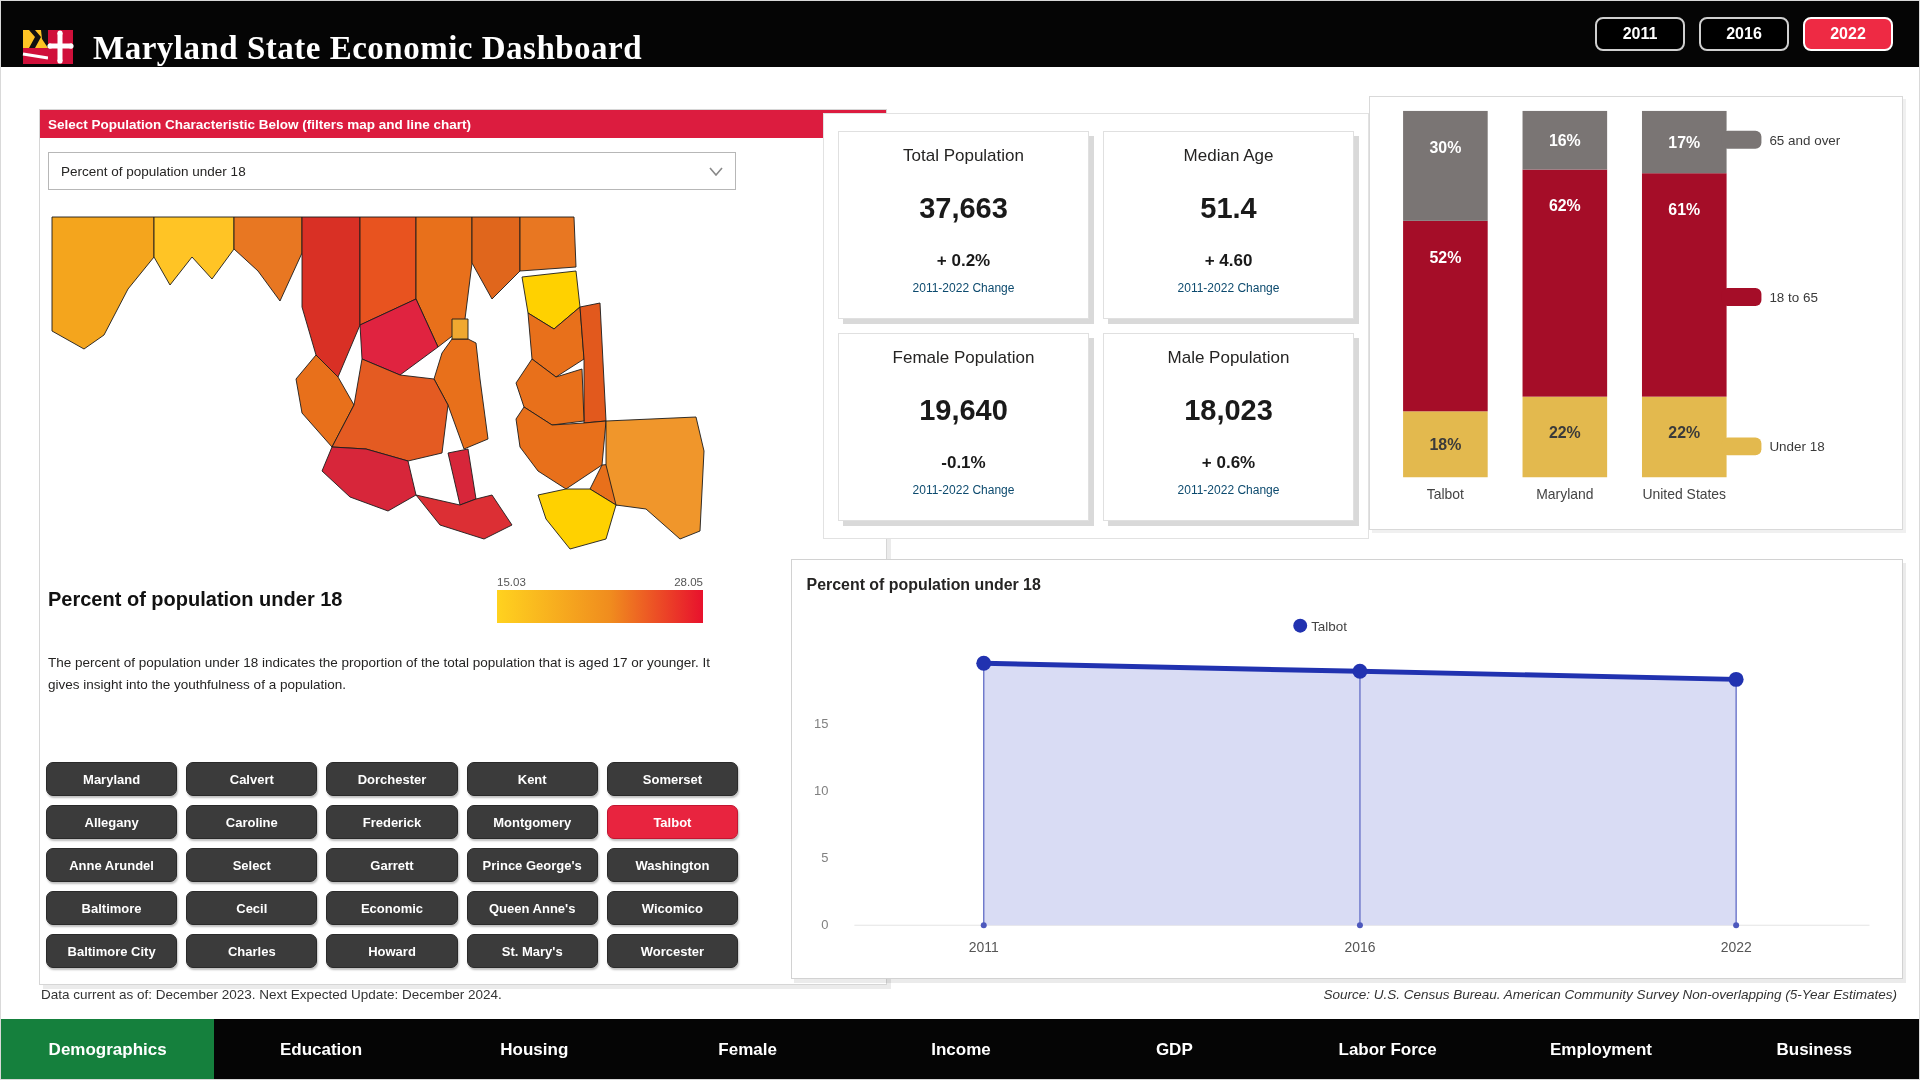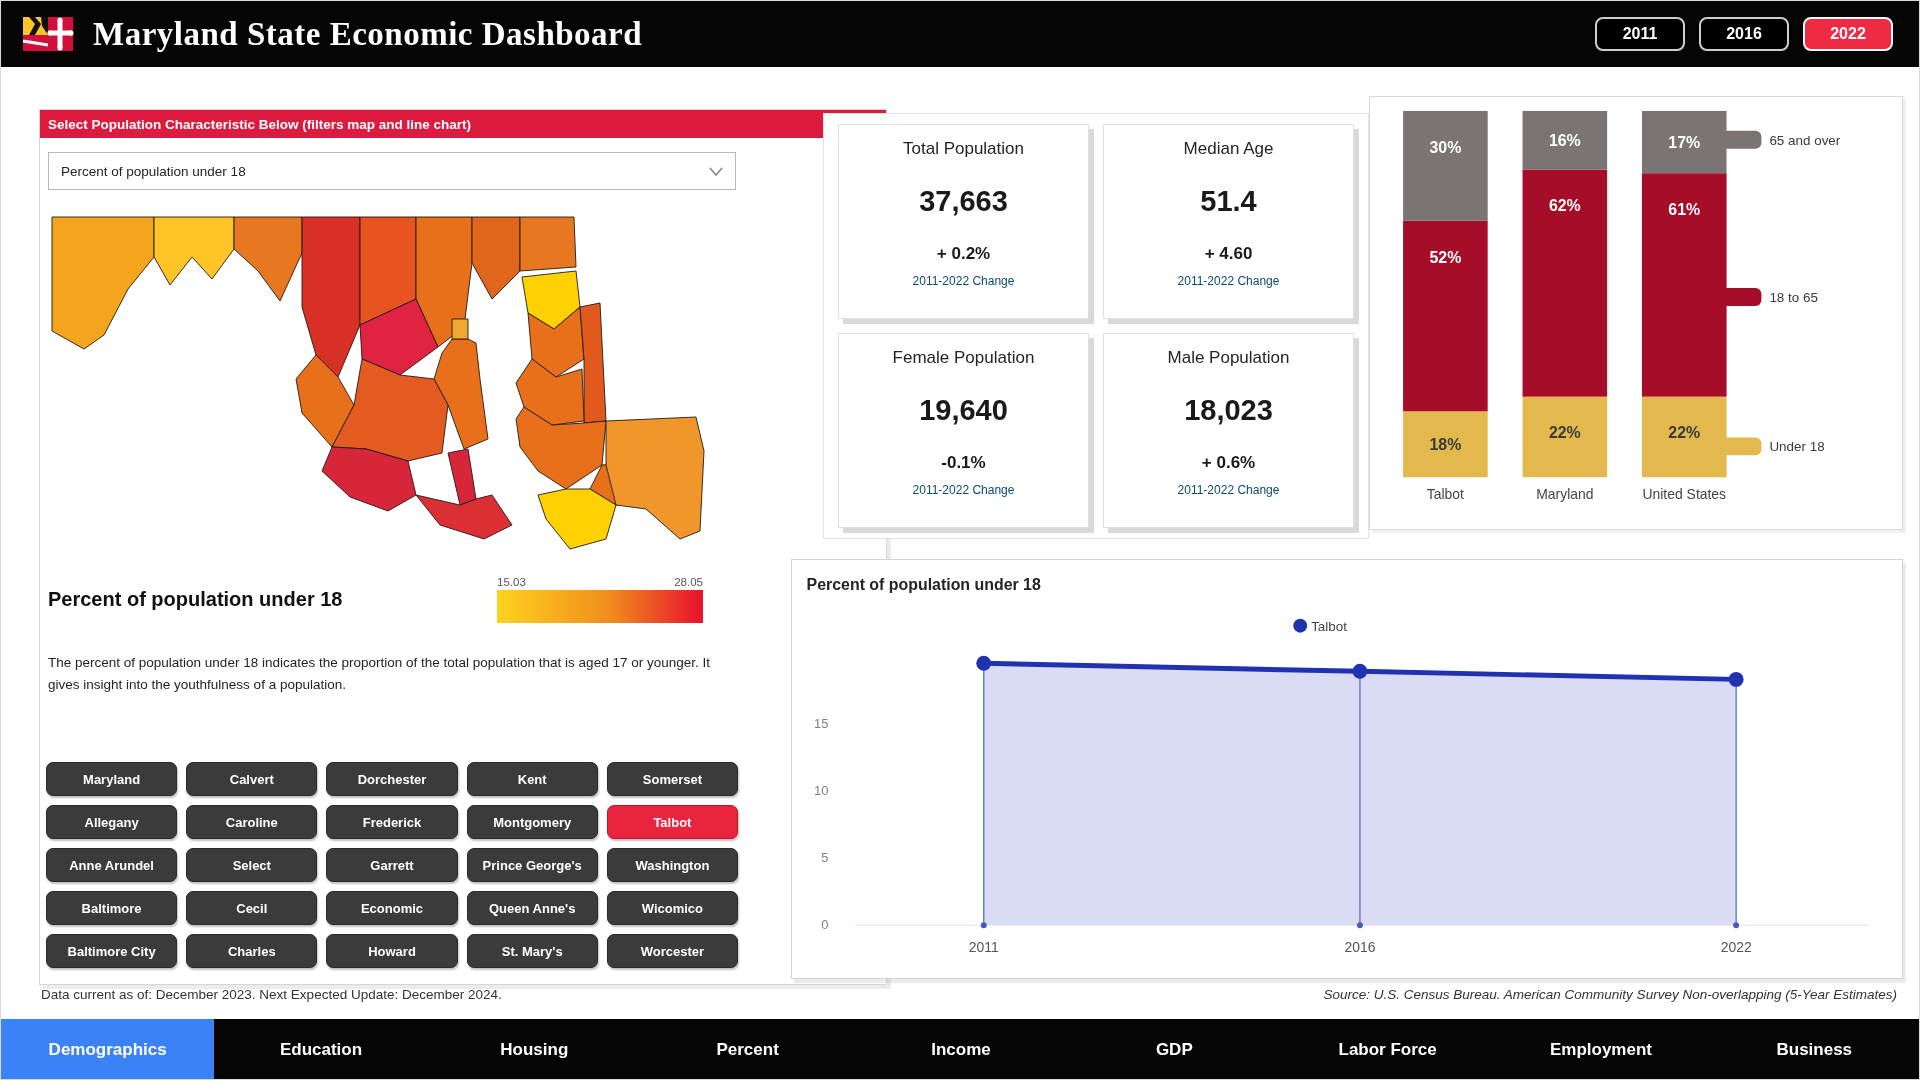--- a/index.html
+++ b/index.html
@@ -1,20 +1,20 @@
 <!DOCTYPE html>
 <html><head>
 <meta charset="utf-8">
 <style>
   * { margin:0; padding:0; box-sizing:border-box; }
   html,body { width:1920px; height:1080px; background:#f2f2f2; font-family:"Liberation Sans", sans-serif; }
   #page { position:relative; width:1920px; height:1080px; background:#ffffff; overflow:hidden; border:1px solid #d9d9d9; }
 
   
-  .header { position:absolute; left:0; top:0; width:1920px; height:66px; background:#050505; display:flex; align-items:center; padding:0 20px; }
+  .header { position:absolute; left:0; top:0; width:1920px; height:66px; background:#050505; display:flex; align-items:flex-end; padding:0 20px; }
   .flag { width:54px; height:40px; margin-right:18px; flex:0 0 auto; }
   .header-title { color:#ffffff; font-family:"Liberation Serif", serif; font-size:33px; font-weight:bold; letter-spacing:.5px; }
   .year-group { position:absolute; right:28px; top:16px; display:flex; gap:14px; }
   .year-btn { min-width:90px; height:34px; border-radius:8px; border:2px solid #cfcfcf; background:#000; color:#fff; font-weight:bold; font-size:16px; display:flex; align-items:center; justify-content:center; cursor:pointer; }
   .year-btn.active { background:#EE2A44; border-color:#ffffff; }
 
   
   .left-card { position:absolute; left:38px; top:108px; width:848px; height:876px; background:#fff; border:1px solid #d6d6d6; box-shadow:4px 4px 0 rgba(0,0,0,.08); }
   .banner { height:28px; background:#DC1C3F; color:#fff; font-size:13.5px; font-weight:bold; display:flex; align-items:center; padding:0 8px; }
   .dropdown { position:absolute; left:8px; top:42px; width:688px; height:38px; border:1px solid #b7b7b7; background:#fff; display:flex; align-items:center; justify-content:space-between; padding:0 12px; font-size:13.5px; color:#252423; cursor:pointer; }
@@ -25,35 +25,35 @@
   .map-title { position:absolute; left:8px; top:478px; font-size:20px; font-weight:bold; color:#111; }
   .map-desc { position:absolute; left:8px; top:542px; width:664px; font-size:13.5px; line-height:1.65; color:#252423; }
   .county-grid { position:absolute; left:6px; top:652px; width:692px; display:grid; grid-template-columns:repeat(5,1fr); gap:9px; }
   .county-btn { height:34px; background:#3B3B3B; border:1px solid #2a2a2a; border-radius:7px; color:#fff; font-size:13px; font-weight:bold; display:flex; align-items:center; justify-content:center; cursor:pointer; box-shadow:1px 2px 2px rgba(0,0,0,.25); white-space:nowrap; }
   .county-btn.active { background:#E8243F; border-color:#c21531; }
 
   .footnote-left { position:absolute; left:40px; top:986px; font-size:13.5px; color:#333; }
   .source-note { position:absolute; right:22px; top:986px; font-size:13.5px; font-style:italic; color:#333; }
 
   
-  .kpi-panel { position:absolute; left:822px; top:112px; width:546px; height:426px; border:1px solid #e2e2e2; background:#fff; padding:10px 14px; display:grid; grid-template-columns:1fr 1fr; grid-template-rows:1fr 1fr; gap:14px; }
+  .kpi-panel { position:absolute; left:822px; top:112px; width:546px; height:426px; border:1px solid #e2e2e2; background:#fff; padding:17px 14px; display:grid; grid-template-columns:1fr 1fr; grid-template-rows:1fr 1fr; gap:14px; }
   .kpi-card { background:#fff; border:1px solid #e0e0e0; box-shadow:5px 5px 0 #d9d9d9; display:flex; flex-direction:column; align-items:center; padding-top:14px; }
   .kpi-title { font-size:17px; color:#252423; }
   .kpi-value { font-size:29px; font-weight:bold; color:#1a1a1a; margin-top:26px; }
   .kpi-change { font-size:17px; font-weight:bold; color:#1a1a1a; margin-top:26px; }
   .kpi-period { font-size:12px; color:#0c4a6e; margin-top:10px; }
 
   
   .bar-card { position:absolute; left:1368px; top:95px; width:534px; height:434px; background:#fff; border:1px solid #d9d9d9; box-shadow:3px 3px 0 rgba(0,0,0,.06); }
   .line-card { position:absolute; left:790px; top:558px; width:1112px; height:420px; background:#fff; border:1px solid #d2d2d2; box-shadow:3px 4px 0 rgba(0,0,0,.08); }
 
   
   .nav { position:absolute; left:0; top:1018px; width:1920px; height:62px; background:#050505; display:flex; }
   .nav-tab { flex:1; display:flex; align-items:center; justify-content:center; color:#fff; font-size:17px; font-weight:bold; cursor:pointer; }
-  .nav-tab.active { background:#3b82f6; }
+  .nav-tab.active { background:#15803d; }
 
   svg text { font-family:"Liberation Sans", sans-serif; }
 </style>
 </head>
 <body>
 
 <div id="page">
 
   <div class="header">
     <svg class="flag" viewBox="0 0 54 40">
@@ -246,21 +246,21 @@
         <text x="946" y="394" text-anchor="middle" font-size="14" fill="#555">2022</text>
       </svg>
   </div>
 
   <div class="source-note">Source: U.S. Census Bureau. American Community Survey Non-overlapping (5-Year Estimates)</div>
 
   <div class="nav">
       <div class="nav-tab active">Demographics</div>
       <div class="nav-tab">Education</div>
       <div class="nav-tab">Housing</div>
-      <div class="nav-tab">Percent</div>
+      <div class="nav-tab">Female</div>
       <div class="nav-tab">Income</div>
       <div class="nav-tab">GDP</div>
       <div class="nav-tab">Labor Force</div>
       <div class="nav-tab">Employment</div>
       <div class="nav-tab">Business</div>
     </div>
 
 </div>
 
 </body></html>

